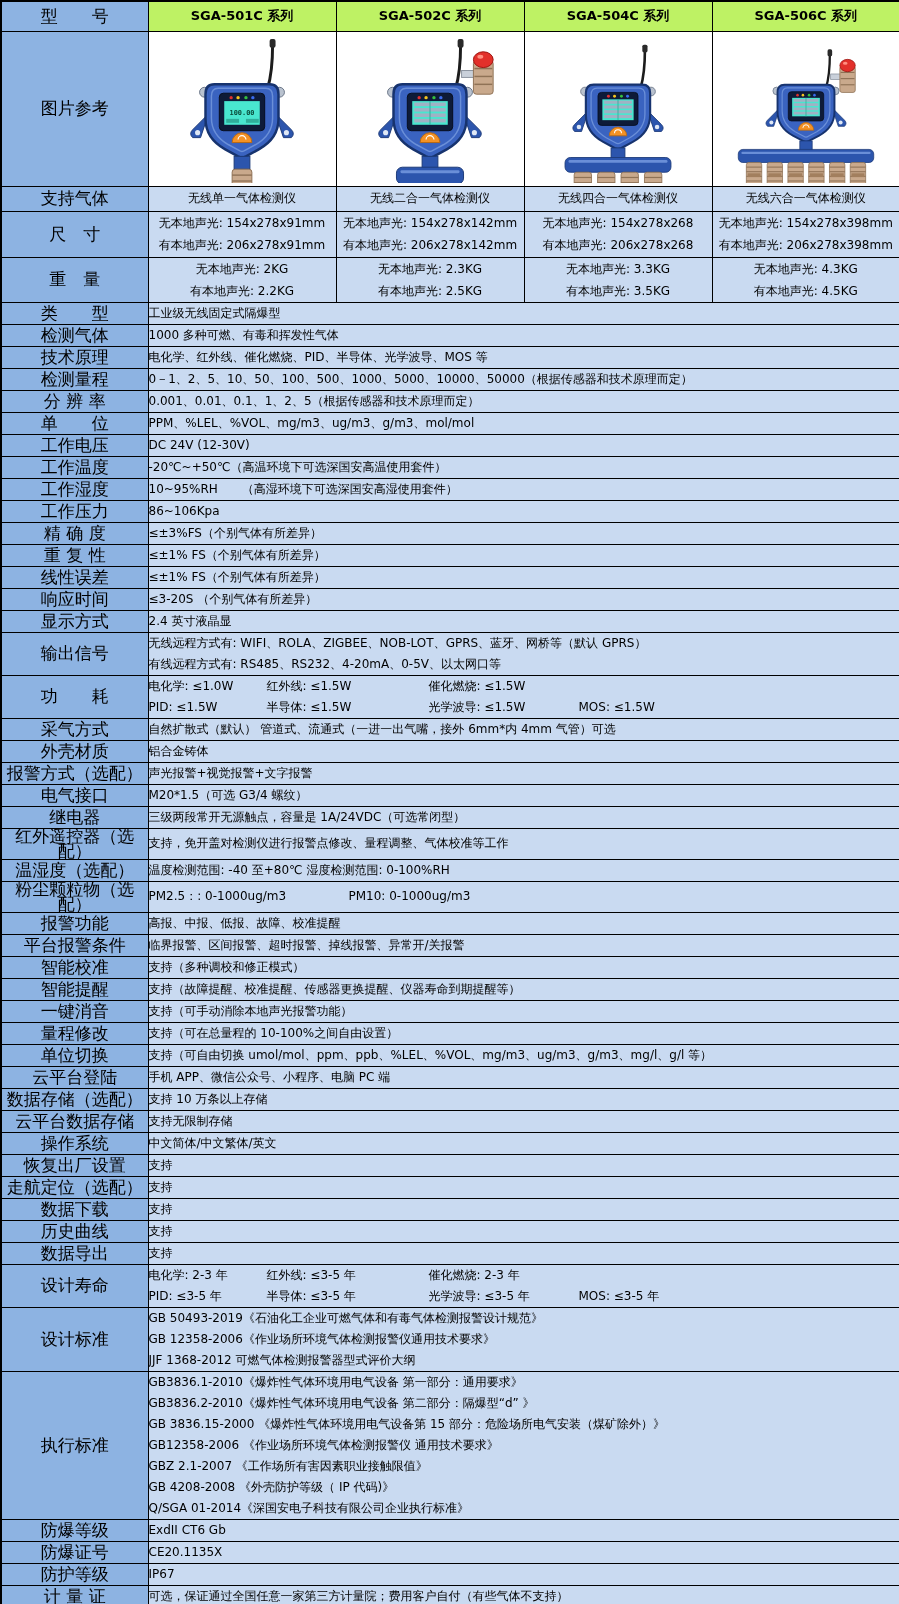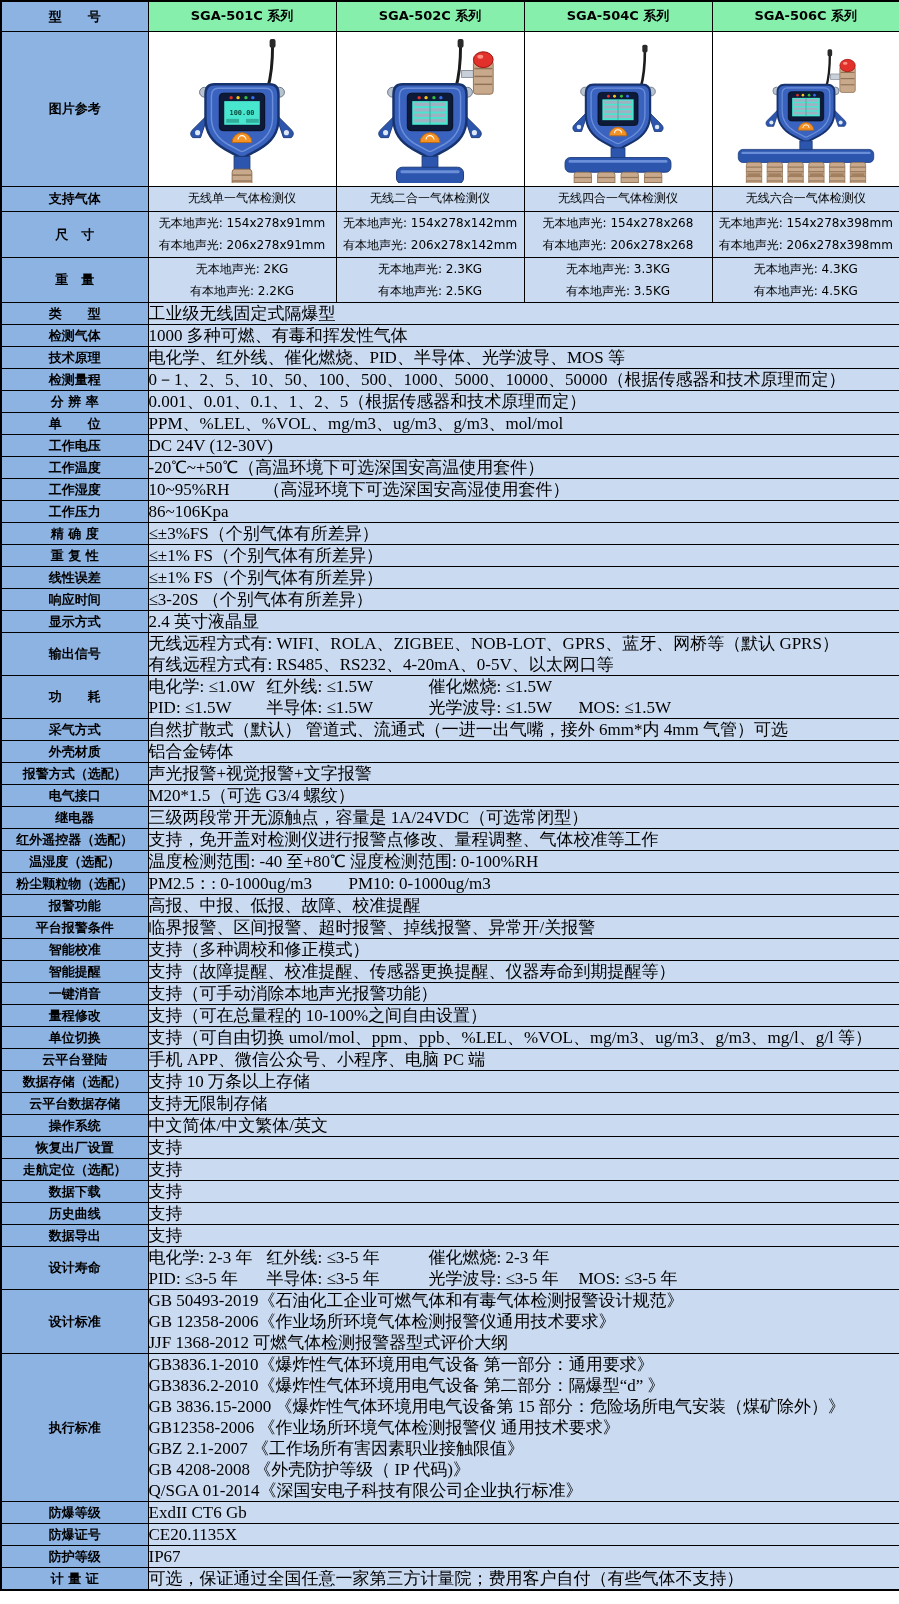--- a/index.html
+++ b/index.html
@@ -1,22 +1,22 @@
 <!DOCTYPE html>
 <html><head>
 <meta charset="utf-8">
 <style>
   html,body{margin:0;padding:0;background:#fff;}
   .page{width:899px;font-family:"DejaVu Sans","Liberation Sans",sans-serif;}
   table.spec{border-collapse:collapse;width:899px;table-layout:fixed;border:2px solid #000;}
   table.spec td{border:1px solid #000;padding:0;color:#000;vertical-align:middle;overflow:hidden;}
-  td.lbl{background:#8DB3E2;font-weight:bold;text-align:center;font-size:13px;line-height:15px;padding:2px 2px;}
-  td.model-hdr{background:#86efac;font-weight:bold;text-align:center;font-size:13px;}
+  td.lbl{background:#8DB3E2;font-weight:normal;text-align:center;font-size:17px;line-height:15px;padding:2px 2px;}
+  td.model-hdr{background:#bef264;font-weight:bold;text-align:center;font-size:13px;}
   td.img-cell{background:#ffffff;text-align:center;vertical-align:middle;padding:2px 0;}
-  td.val{background:#C9DAF1;font-size:17px;text-align:left;padding:0 8px;font-family:Liberation Serif, serif;}
+  td.val{background:#C9DAF1;font-size:12px;text-align:left;padding:0 8px;}
   td.valc{background:#C9DAF1;font-size:12px;text-align:center;padding:0 2px;}
   .line{line-height:21px;white-space:nowrap;}
   .line2{line-height:22px;white-space:nowrap;}
   .seg{display:inline-block;white-space:nowrap;}
   svg{display:block;margin:0 auto;}
 </style>
 </head>
 <body>
 
 <div class="page">

